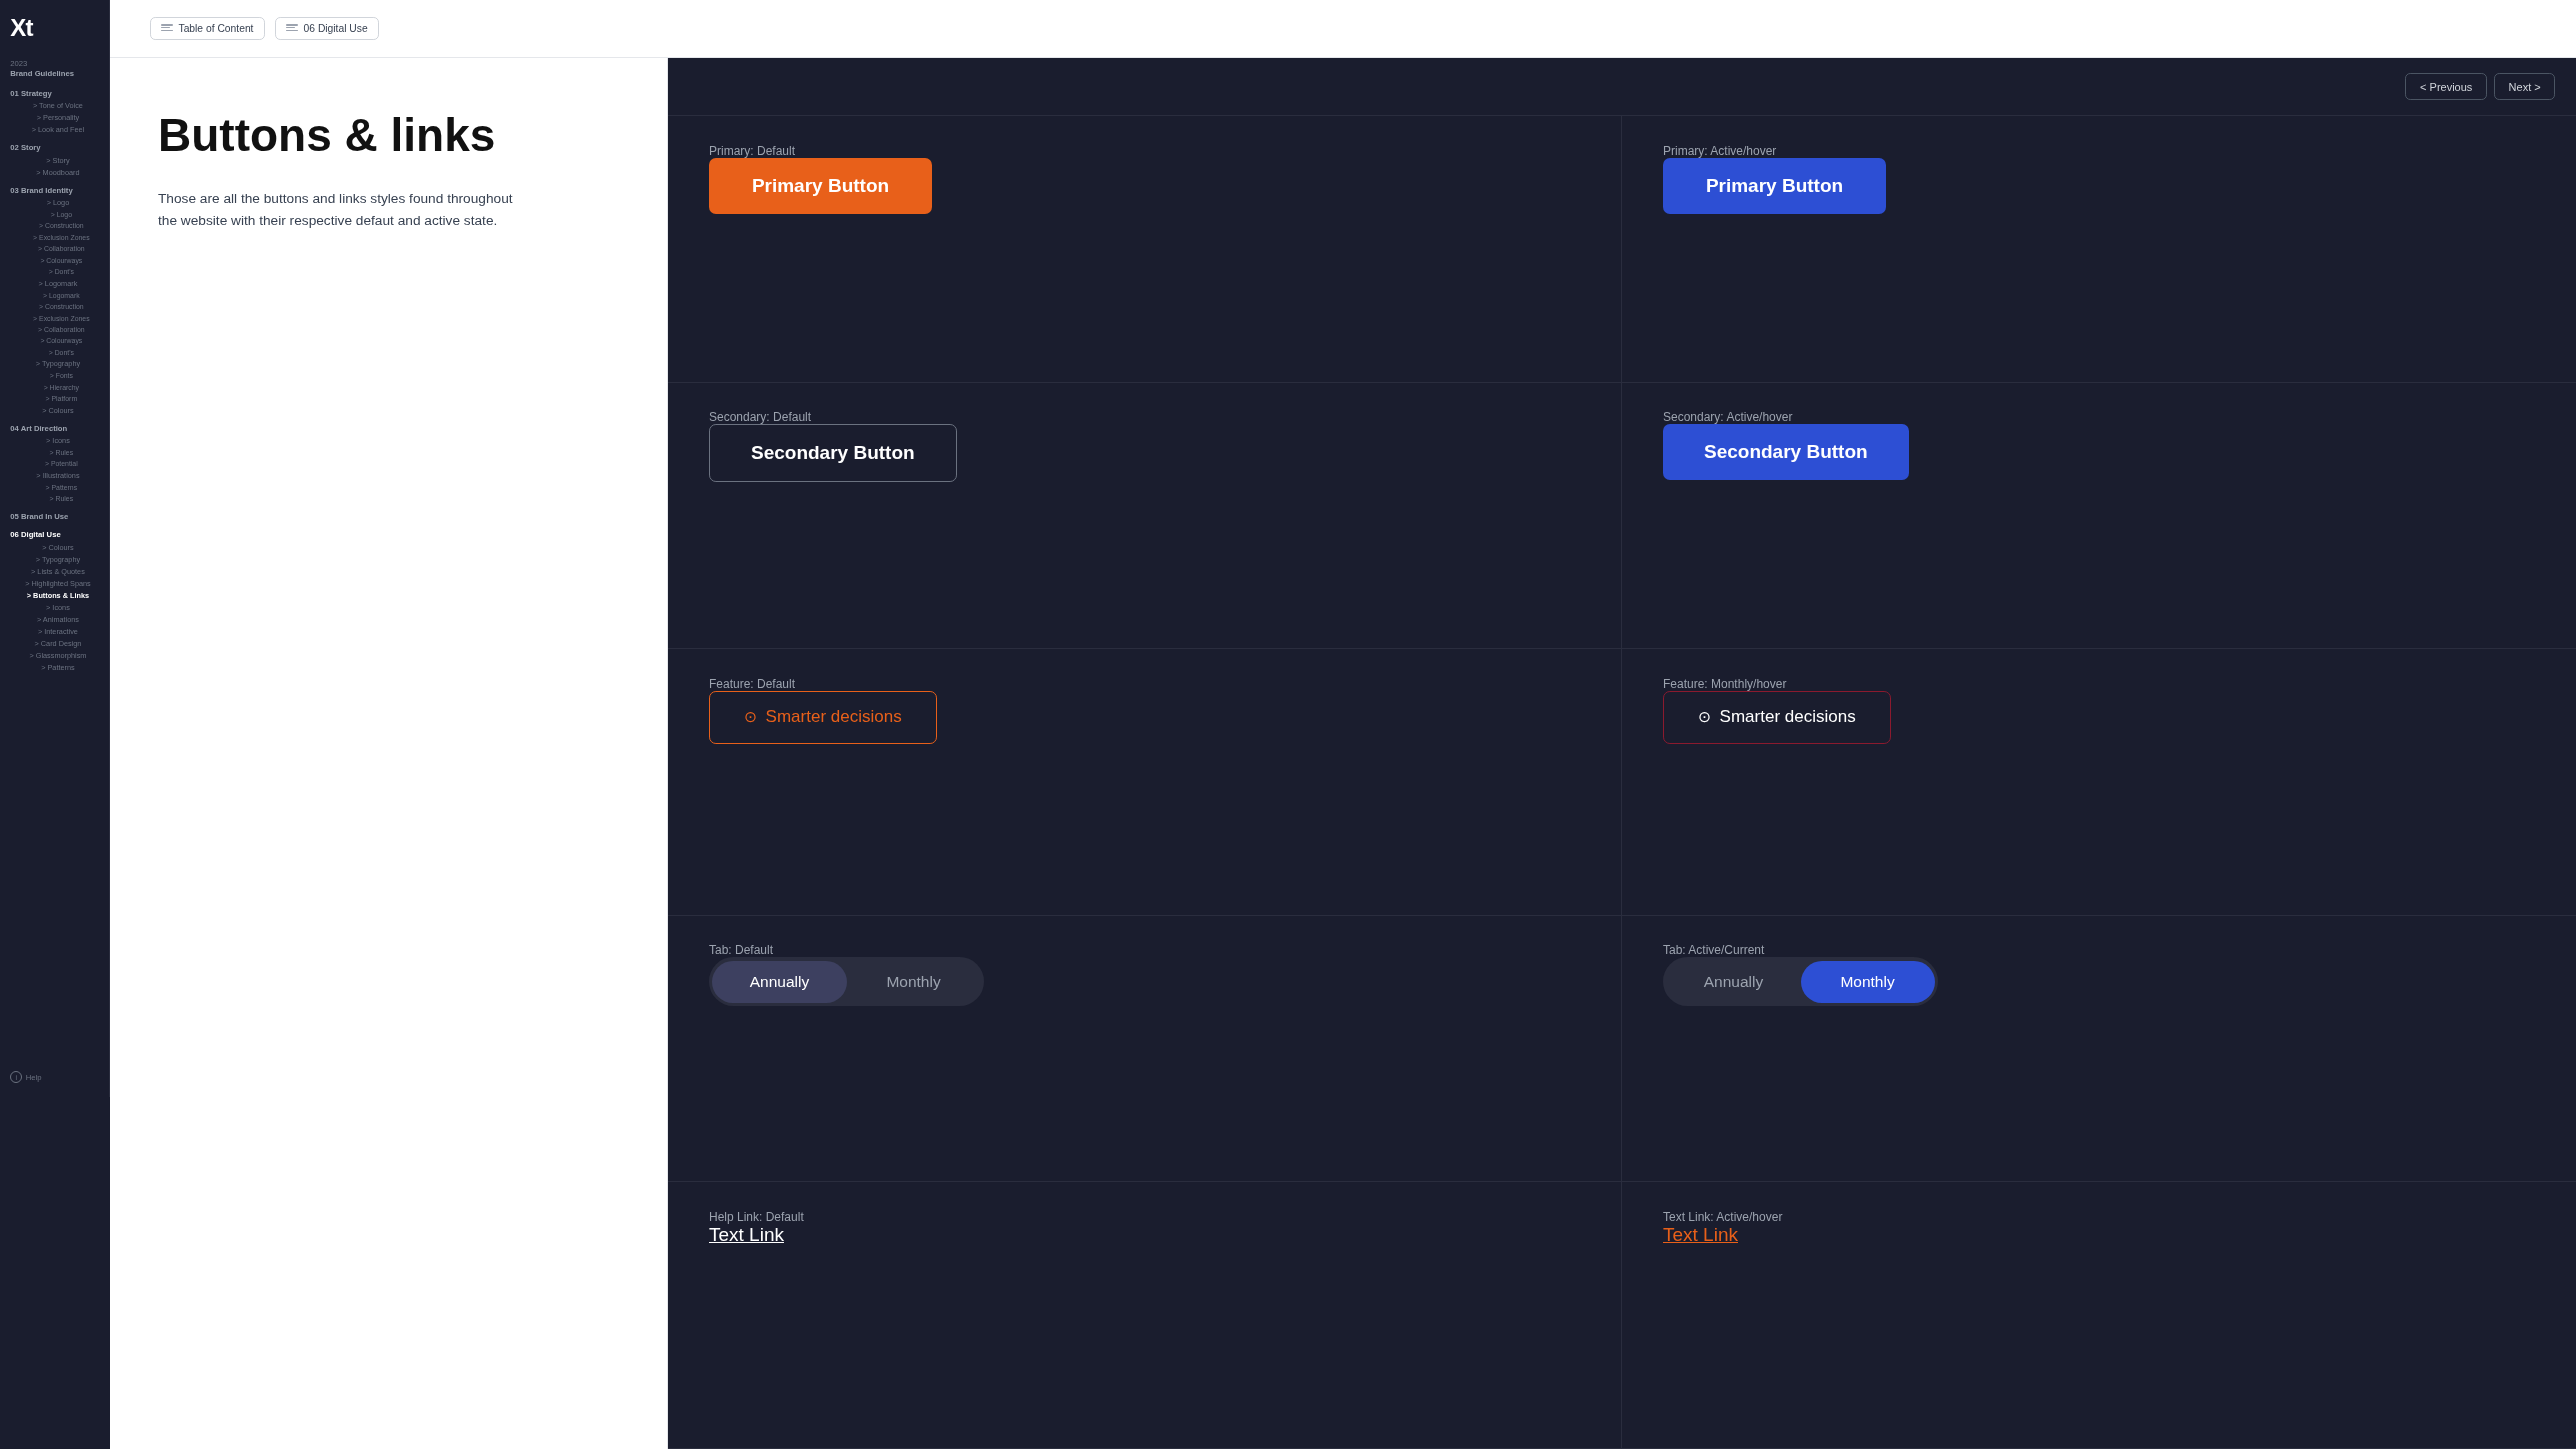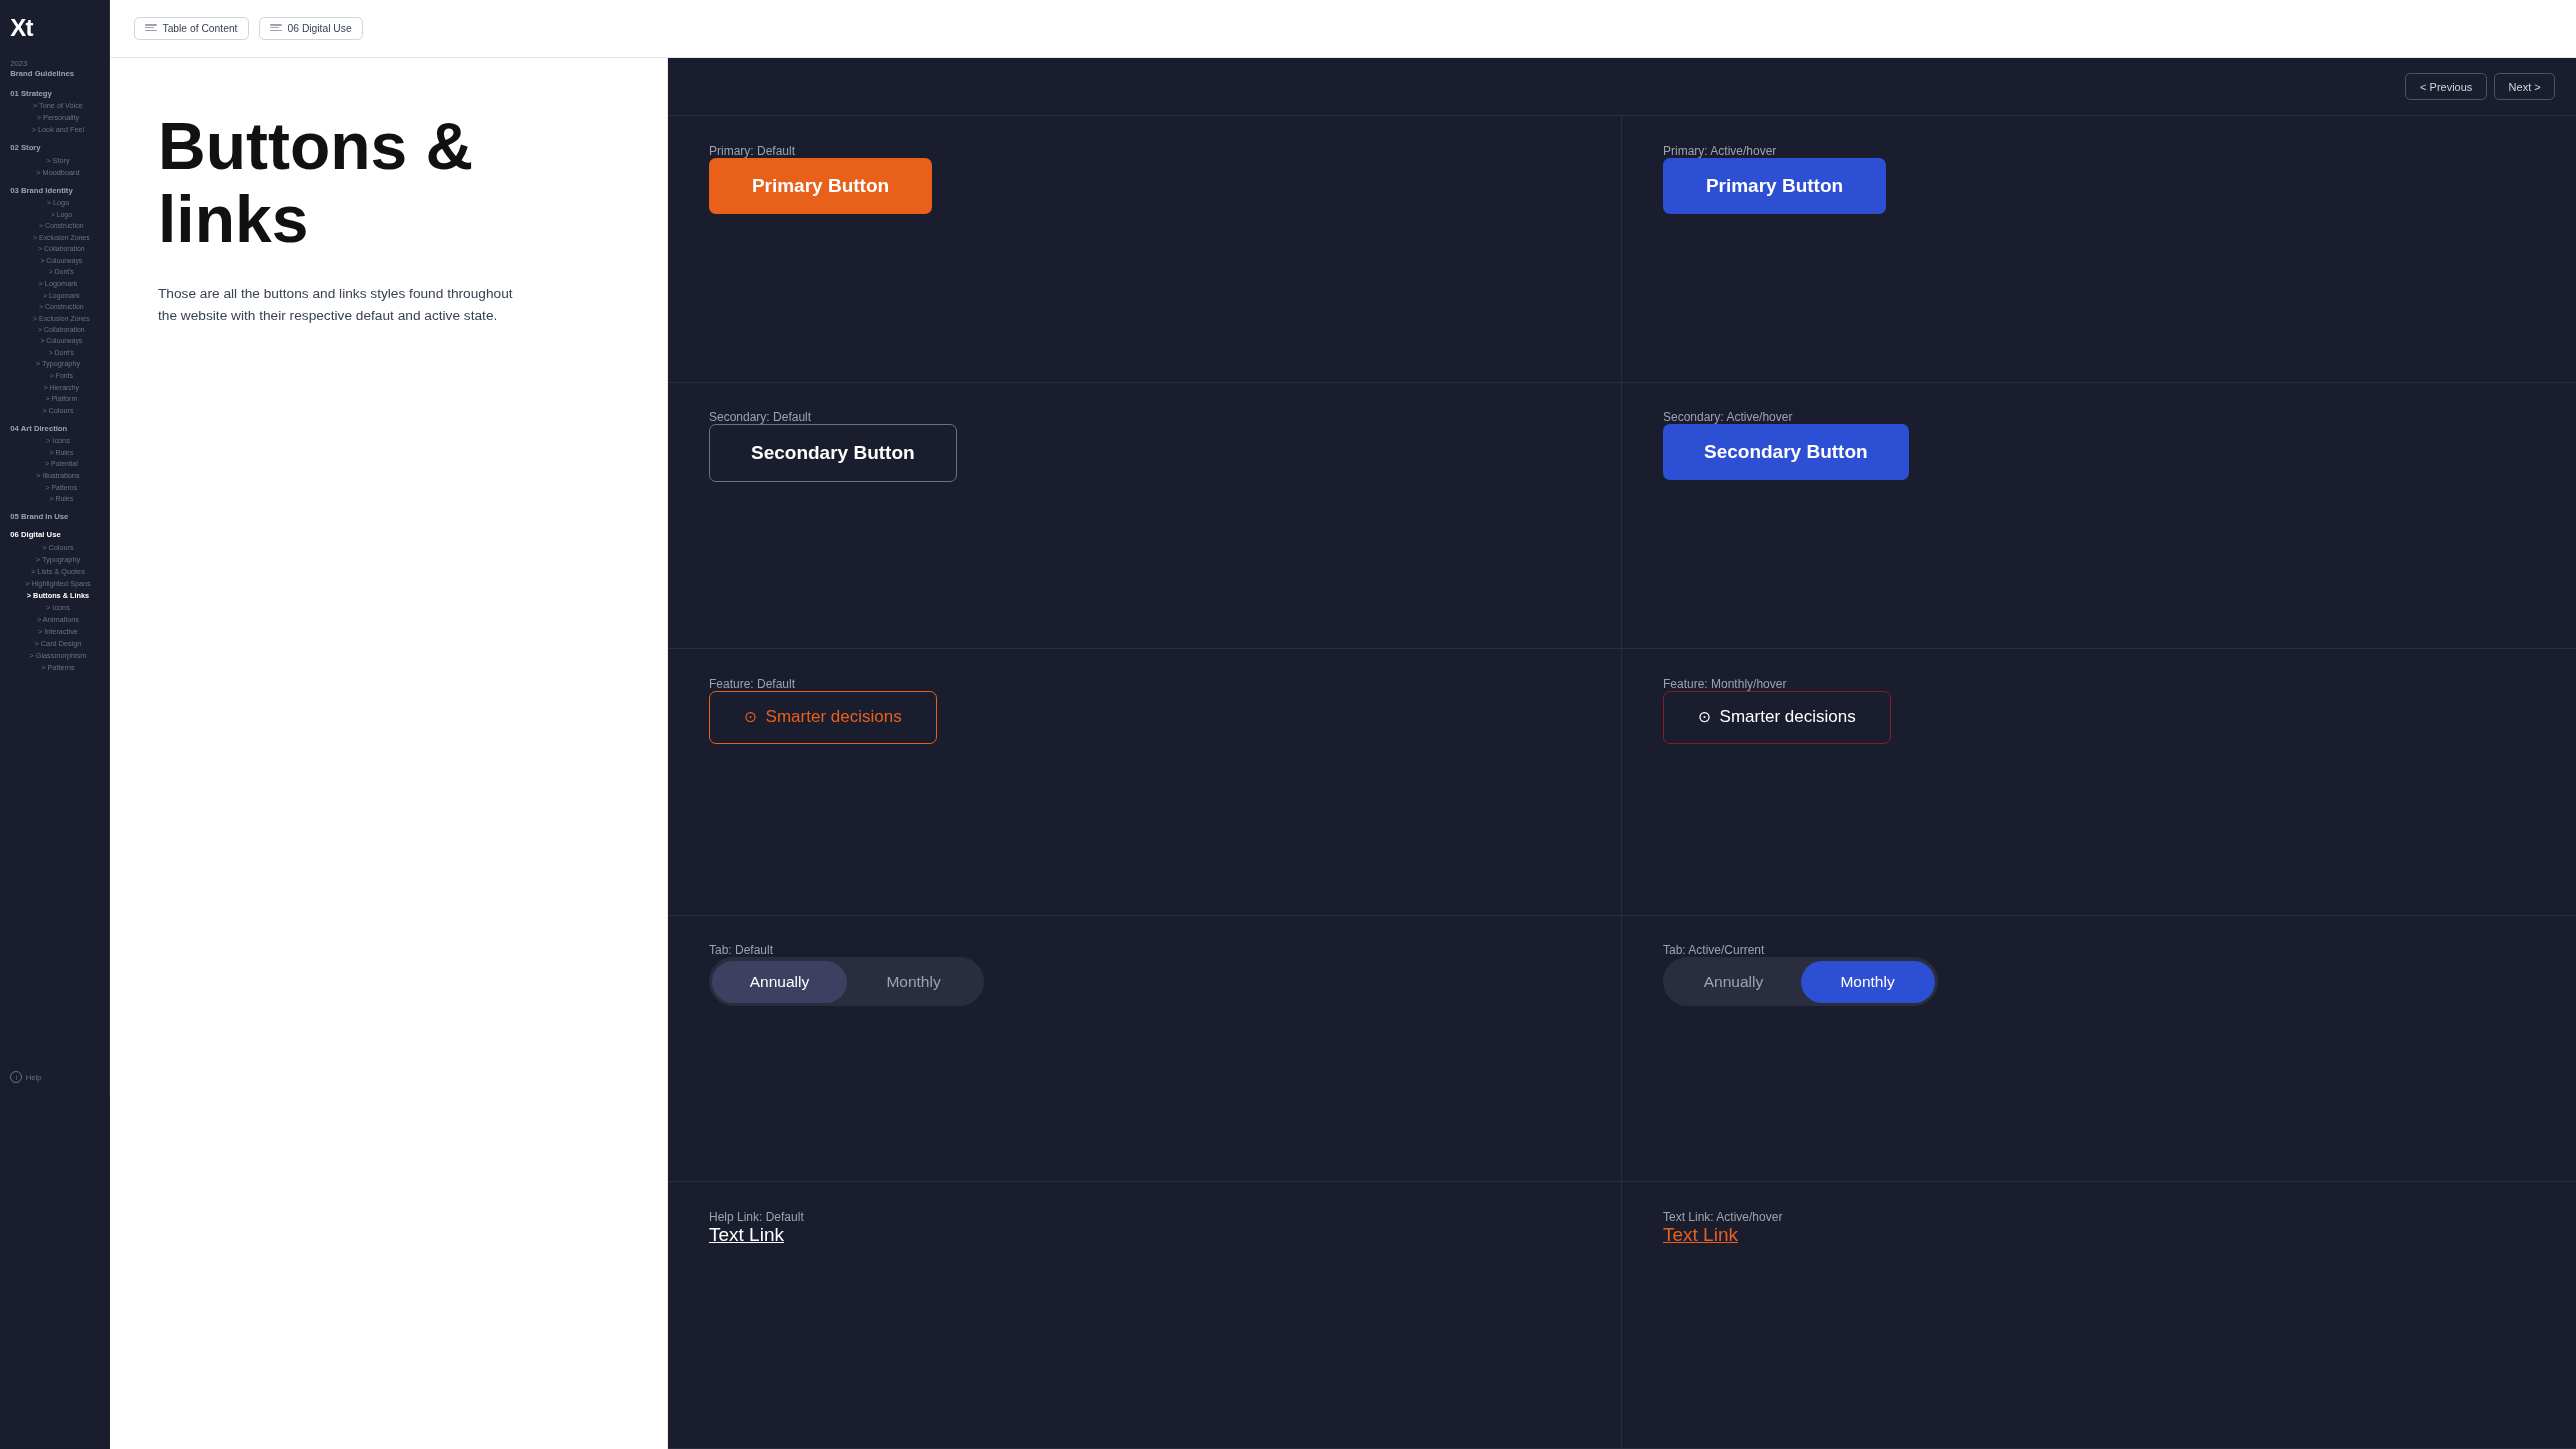--- a/index.html
+++ b/index.html
@@ -98,21 +98,21 @@
       display: flex;
       flex-direction: column;
       height: 1449px;
       overflow: hidden;
     }
 
     
     .topnav {
       background: #fff;
       border-bottom: 0.9px solid #e5e7eb;
-      padding: 0 24px;
+      padding: 0 40px;
       height: 58px;
       display: flex;
       align-items: center;
       gap: 10.3px;
       flex-shrink: 0;
     }
     .nav-pill {
       display: flex;
       align-items: center;
       gap: 5.2px;
@@ -150,21 +150,21 @@
     .left-panel {
       width: 558px;
       min-width: 558px;
       background: #fff;
       padding: 52px 48px;
       display: flex;
       flex-direction: column;
       border-right: 0.9px solid #e5e7eb;
     }
     .page-title {
-      font-size: 66px;
+      font-size: 46px;
       font-weight: 800;
       color: #111;
       line-height: 1.1;
       margin-bottom: 27.5px;
     }
     .page-description {
       font-size: 13.7px;
       color: #374151;
       line-height: 1.6;
       max-width: 361px;

